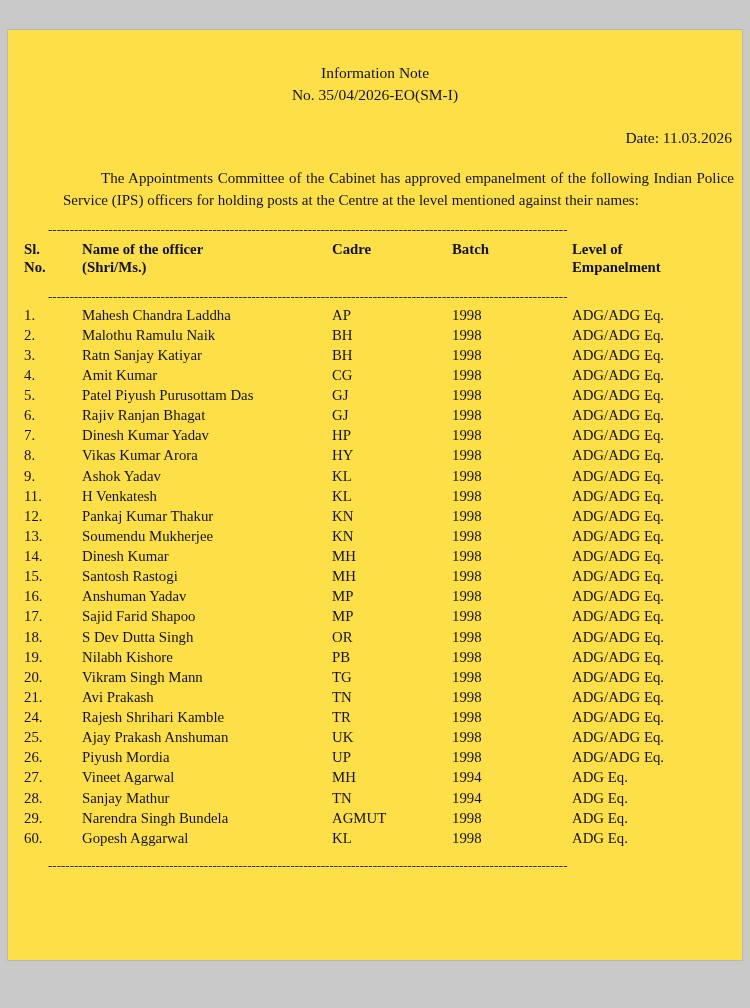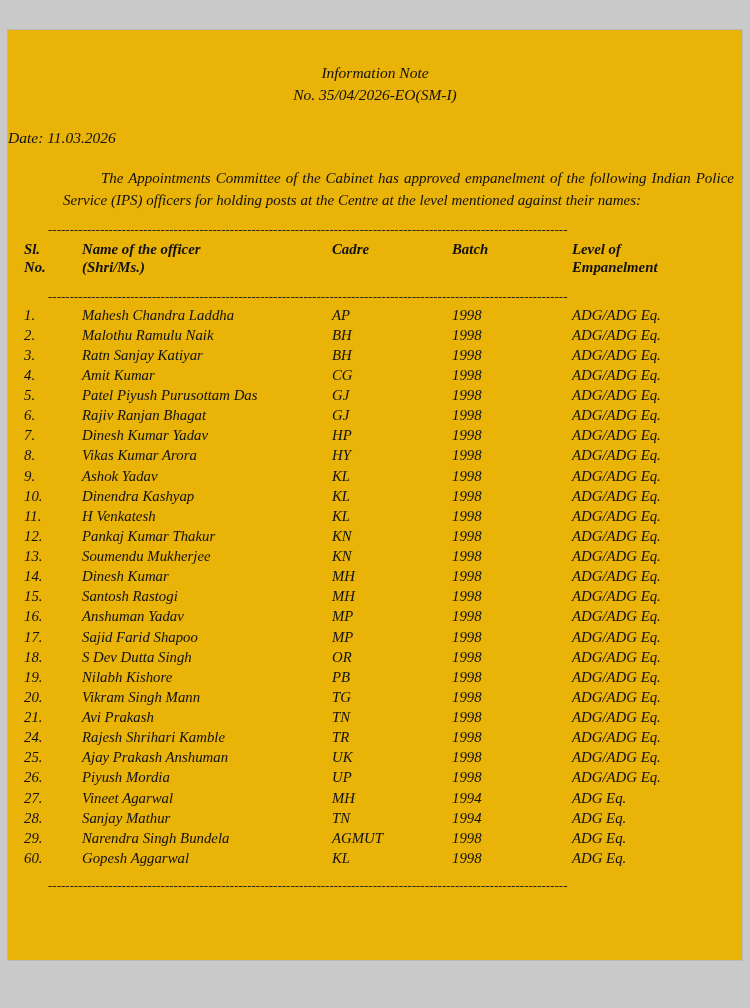--- a/index.html
+++ b/index.html
@@ -13,38 +13,38 @@
     font-family: "Liberation Serif", serif;
     color: #111;
     overflow: hidden;
   }
   .page {
     position: absolute;
     left: 8px;
     top: 30px;
     width: 734px;
     height: 930px;
-    background: #eab308;
+    background: #fde047;
     box-shadow: 0 0 0 1px #b8b8b8;
     overflow: hidden;
-    font-style: italic;
   }
   .doc-inner {
     position: relative;
     width: 100%;
     height: 100%;
   }
   .title-block {
     text-align: center;
     margin-top: 32px;
     font-size: 15.5px;
     line-height: 1.45;
   }
   .title-line { display: block; }
   .date-line {
+    text-align: right;
     margin-top: 22px;
     padding-right: 10px;
     font-size: 15.5px;
   }
   .para {
     margin-top: 20px;
     padding-left: 55px;
     padding-right: 8px;
     font-size: 15px;
     line-height: 1.5;
@@ -185,27 +185,20 @@
             <td class="c-level">ADG/ADG Eq.</td>
           </tr>
           <tr>
             <td class="c-sl">9.</td>
             <td class="c-name">Ashok Yadav</td>
             <td class="c-cadre cadre-cell">KL</td>
             <td class="c-batch">1998</td>
             <td class="c-level">ADG/ADG Eq.</td>
           </tr>
           <tr>
-            <td class="c-sl">10.</td>
-            <td class="c-name">Dinendra Kashyap</td>
-            <td class="c-cadre cadre-cell">KL</td>
-            <td class="c-batch">1998</td>
-            <td class="c-level">ADG/ADG Eq.</td>
-          </tr>
-          <tr>
             <td class="c-sl">11.</td>
             <td class="c-name">H Venkatesh</td>
             <td class="c-cadre cadre-cell">KL</td>
             <td class="c-batch">1998</td>
             <td class="c-level">ADG/ADG Eq.</td>
           </tr>
           <tr>
             <td class="c-sl">12.</td>
             <td class="c-name">Pankaj Kumar Thakur</td>
             <td class="c-cadre cadre-cell">KN</td>

